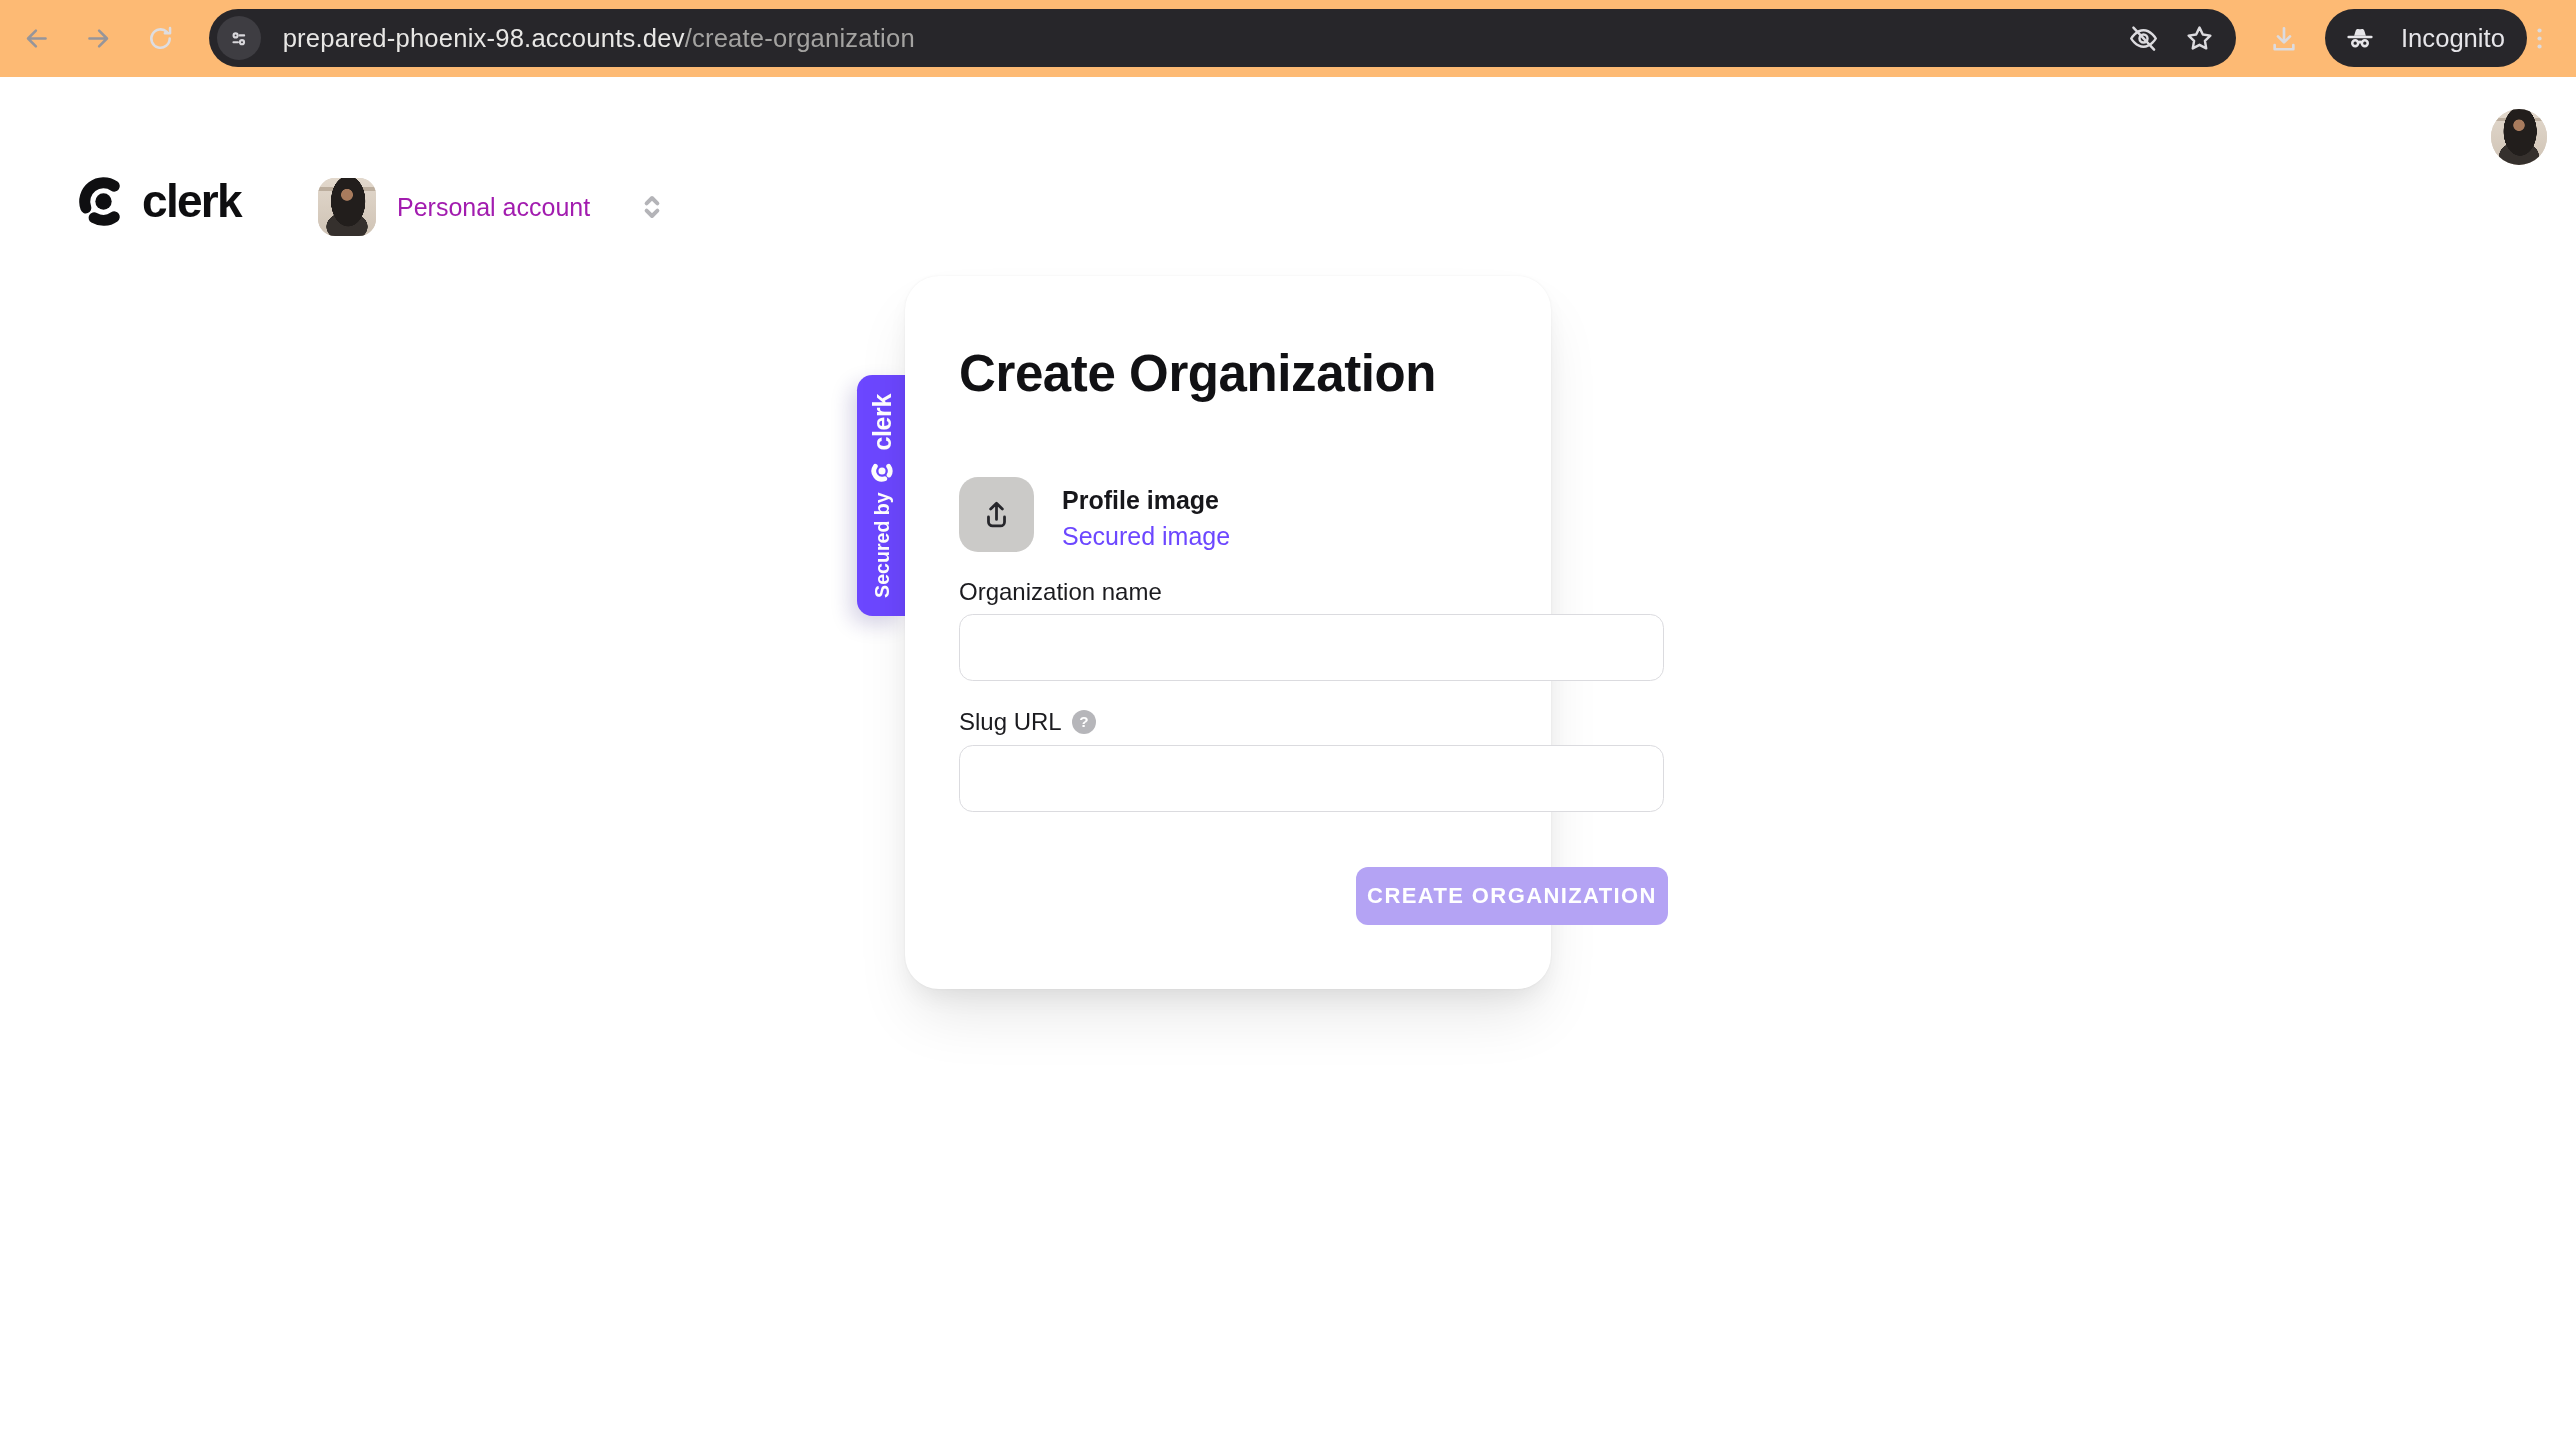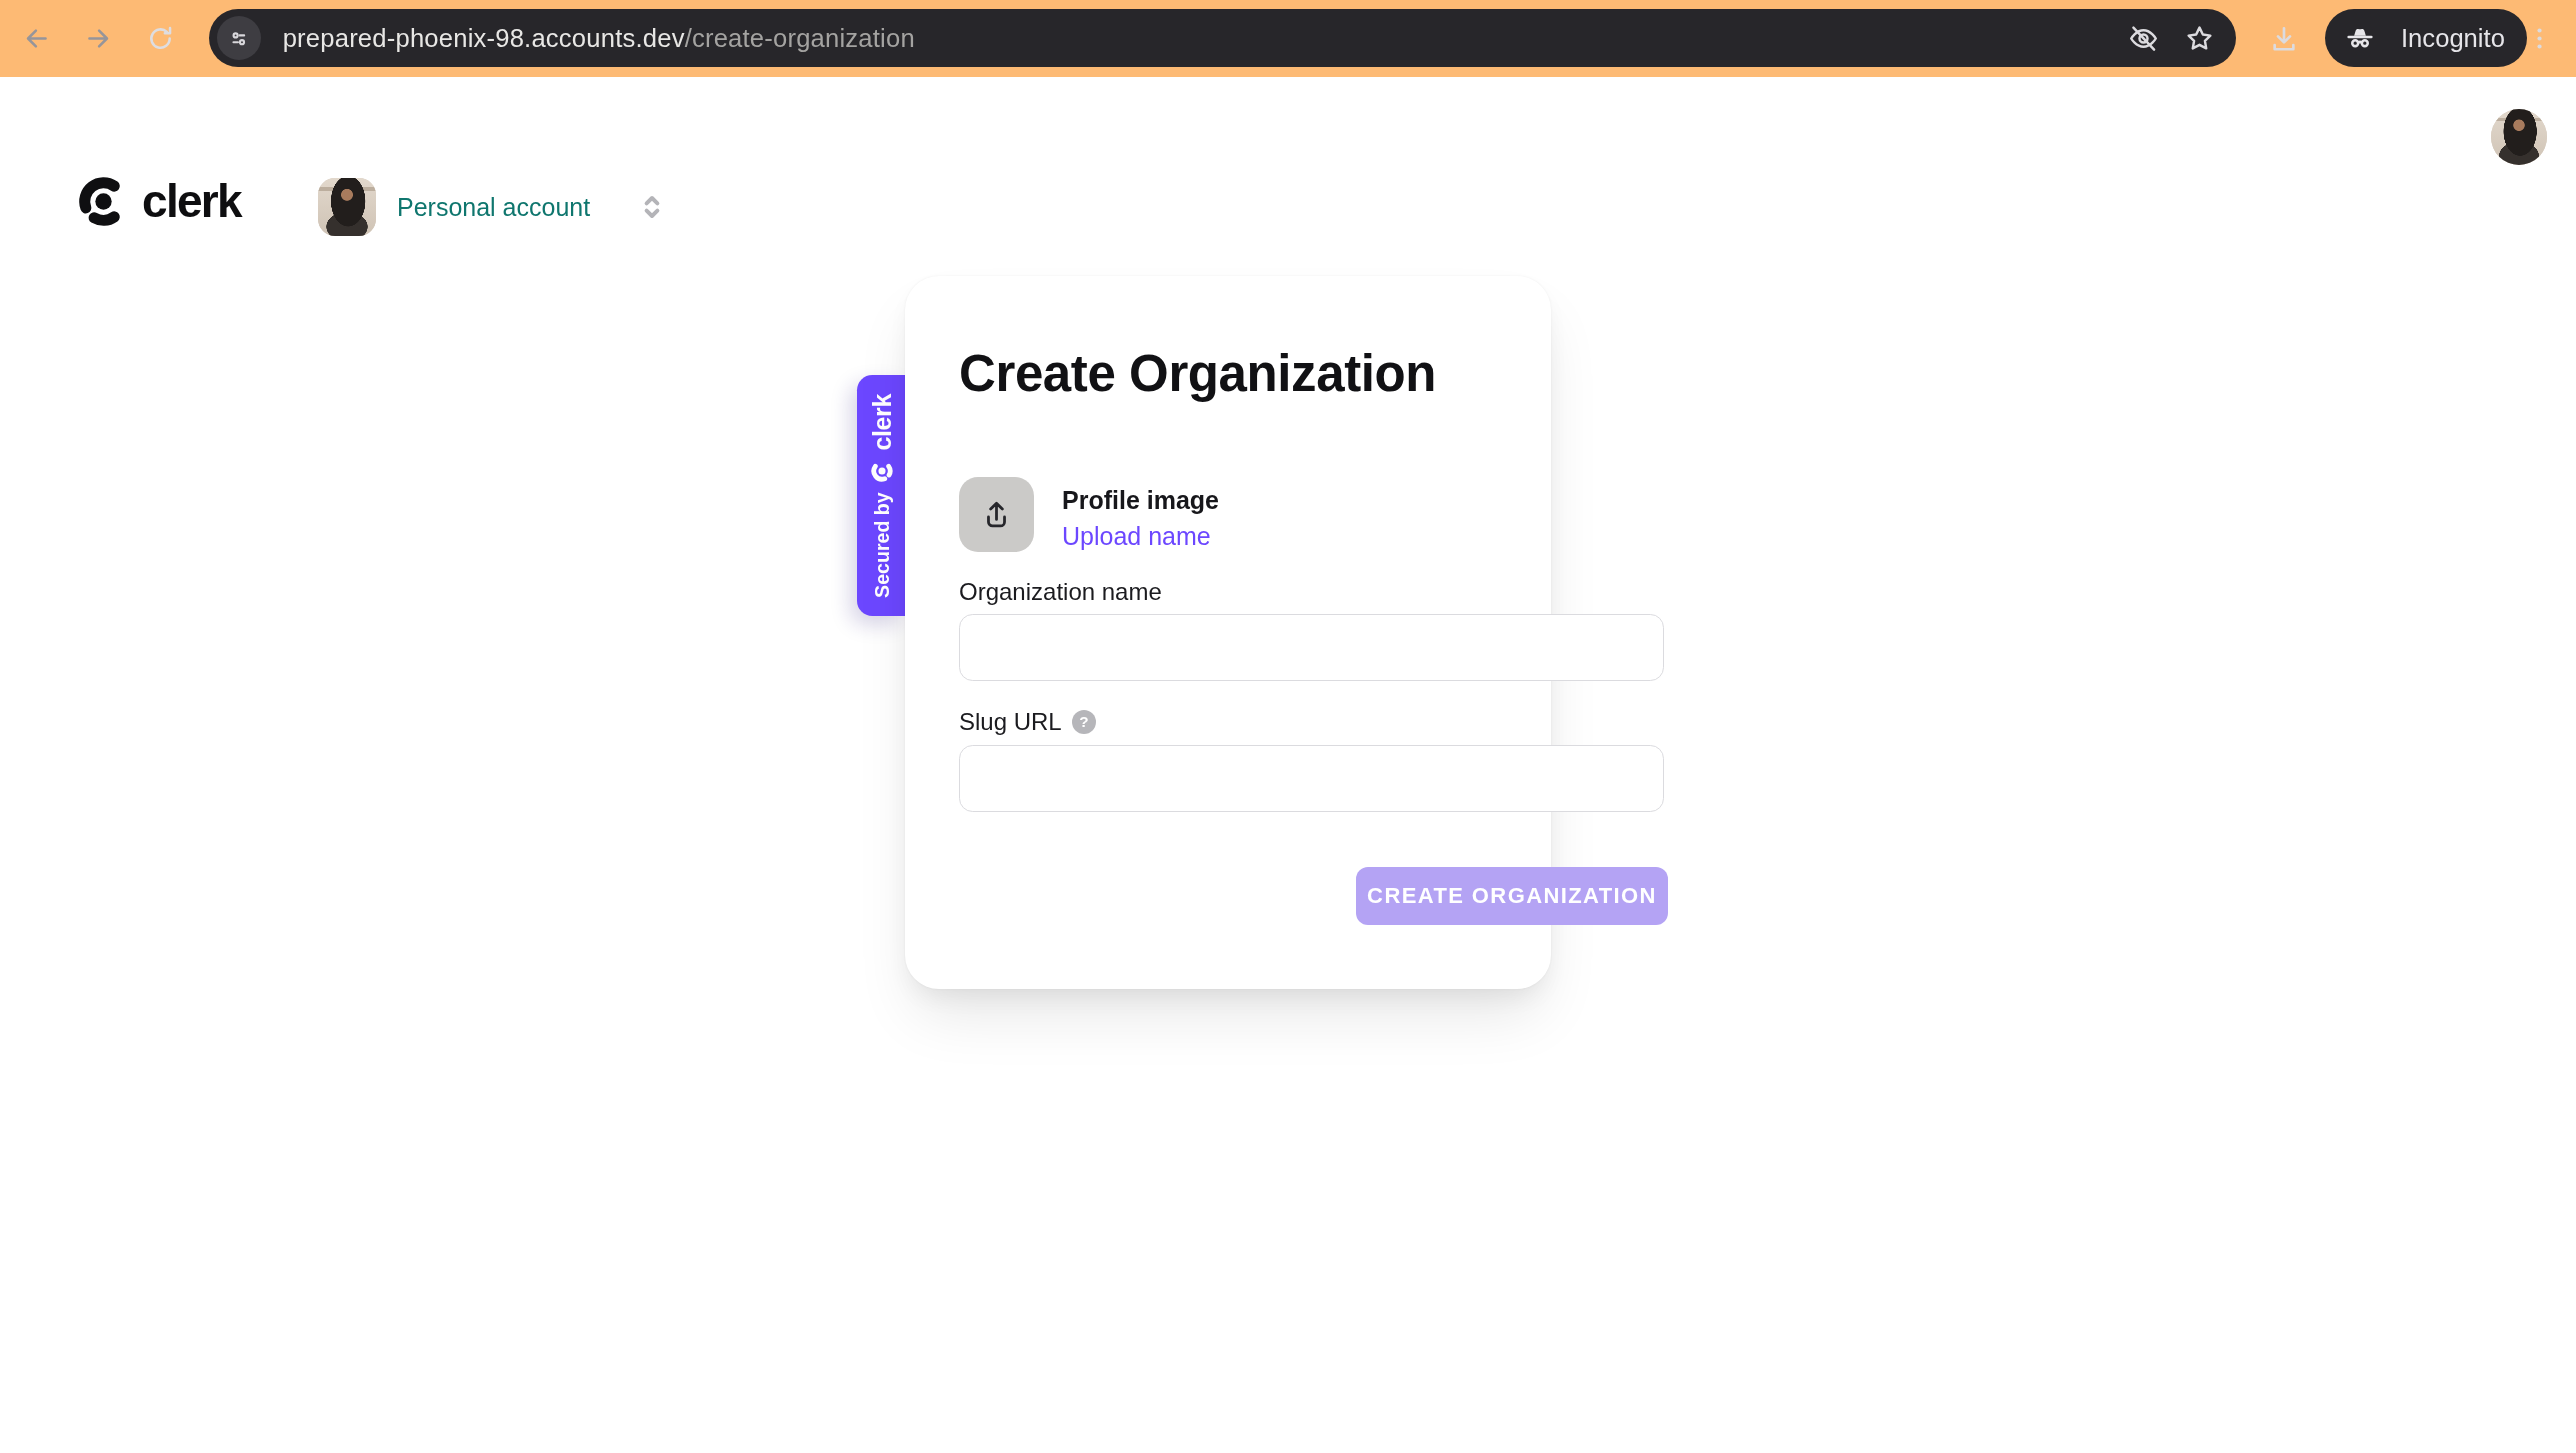--- a/index.html
+++ b/index.html
@@ -43,21 +43,21 @@
   .org-switcher { position:absolute; left:294px; top:101px; display:flex; align-items:center; cursor:pointer; }
   .avatar-sq { width:58px; height:58px; border-radius:17px; overflow:hidden; }
   .photo { width:100%; height:100%;
     background-color:#d7cdc1;
     background-image:
       radial-gradient(circle at 50% 29%, #a87b5d 0 11%, rgba(0,0,0,0) 12.5%),
       radial-gradient(ellipse 30% 44% at 52% 40%, #221e1c 0 98%, rgba(0,0,0,0) 100%),
       radial-gradient(ellipse 36% 26% at 50% 84%, #35302d 0 98%, rgba(0,0,0,0) 100%),
       linear-gradient(to bottom, rgba(0,0,0,0) 0 16%, #bcae9e 16% 22%, rgba(0,0,0,0) 22%),
       linear-gradient(#e2d8cc, #cfc3b5); }
-  .org-switcher .label { margin-left:21px; font-size:25px; color:#0f766e; }
+  .org-switcher .label { margin-left:21px; font-size:25px; color:#a21caf; }
   .org-switcher .unfold { margin-left:44px; width:36px; height:36px; color:#B4B4B8; }
   .avatar-circle { position:absolute; left:2467px; top:31.5px; width:56px; height:56px; border-radius:50%;
                    overflow:hidden; cursor:pointer; }
 
   
   .ribbon { position:absolute; left:833px; top:298px; width:49px; height:241px; background:#6C47FF;
             border-radius:15.3px 0 0 15.3px; box-shadow:-6.8px 8.5px 20.4px rgba(40,20,120,0.18); }
   .ribbon-inner { position:absolute; left:50%; top:50%; width:241px; height:49px;
             transform:translate(-50%,-50%) rotate(-90deg); display:flex; align-items:center;
             justify-content:center; gap:9.4px; color:#ffffff; }
@@ -207,21 +207,21 @@
     <div class="card">
       <h1 class="card-title">Create Organization</h1>
 
       <button class="upload-box">
         <svg viewBox="0 0 24 24" fill="none" stroke="currentColor" stroke-width="1.8" stroke-linecap="round" stroke-linejoin="round">
             <path d="M12 15.2V4.8M8.2 8.5 12 4.7l3.8 3.8"></path>
             <path d="M6.8 13.6v3.2a2.6 2.6 0 0 0 2.6 2.6h5.2a2.6 2.6 0 0 0 2.6-2.6v-3.2"></path>
           </svg>
       </button>
       <div class="pi-label">Profile image</div>
-      <a class="upload-link">Upload name</a>
+      <a class="upload-link">Secured image</a>
 
       <div class="field-label lab-org">
         <span>Organization name</span>
       </div>
       <input class="text-input inp-org" type="text" value="" style="">
 
       <div class="field-label lab-slug">
         <span>Slug URL</span>
         <span class="help-dot">?</span>
       </div>

